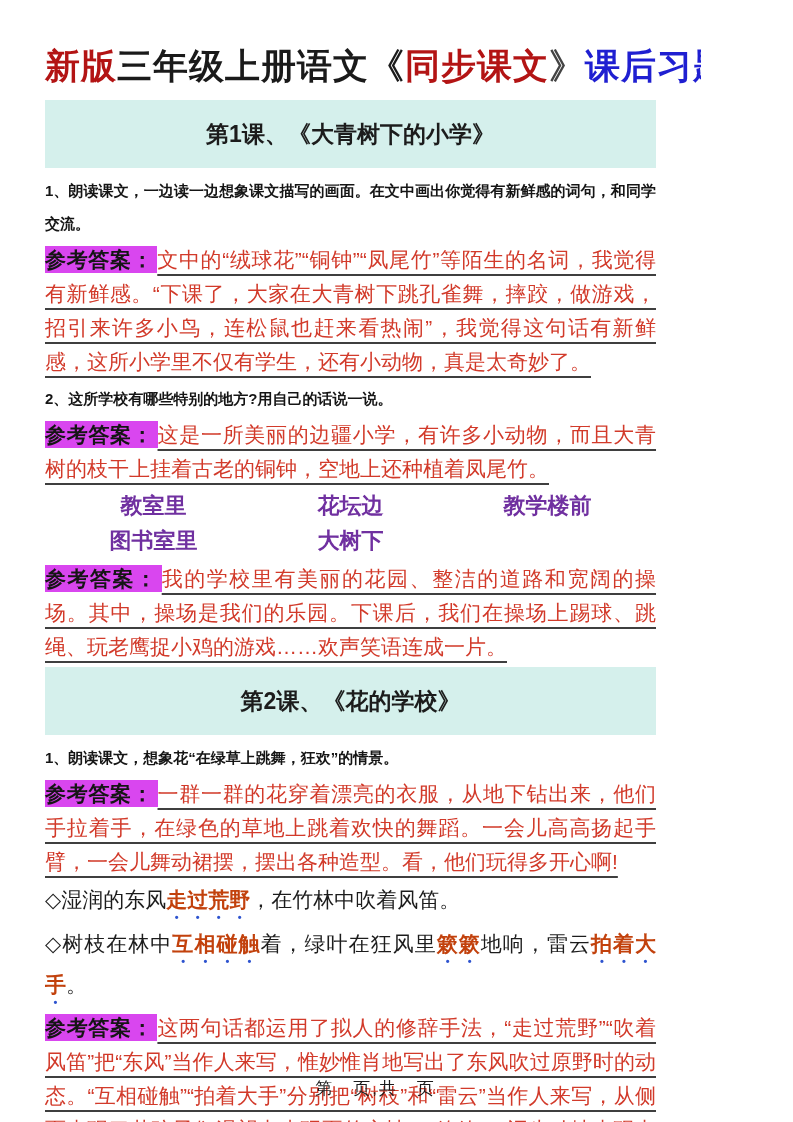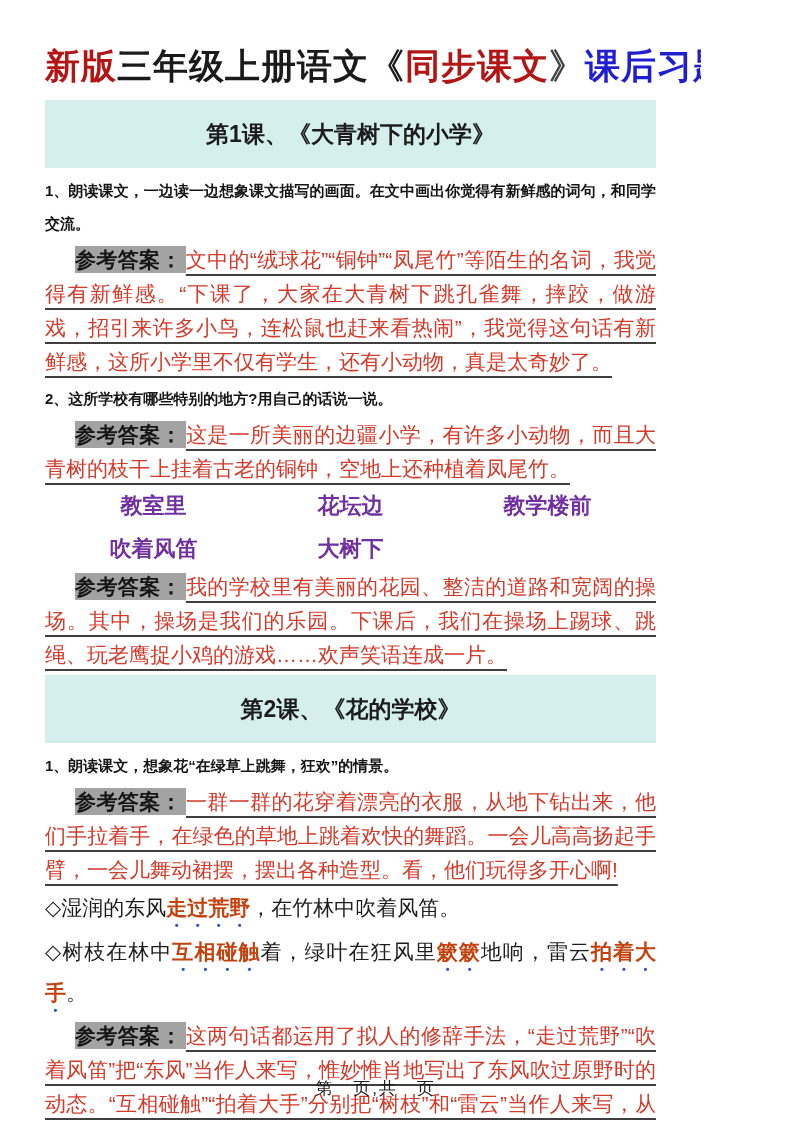--- a/index.html
+++ b/index.html
@@ -47,37 +47,36 @@
     line-height: 33px;
     color: #151515;
     text-align: justify;
   }
   .answer {
     font-size: 21px;
     line-height: 34px;
     text-align: justify;
   }
   .label {
-    background: #a3a3a3;
+    background: #d946ef;
     color: #151515;
     font-weight: 700;
     padding: 2px 4px 2px 0;
-    margin-left: 30px;
   }
   .ans {
     color: #d23a2a;
     text-decoration: underline;
     text-decoration-color: #3f3f3f;
     text-decoration-thickness: 2px;
     text-underline-offset: 7px;
   }
   .scenes {
     display: grid;
     grid-template-columns: 1fr 1fr 1fr;
-    row-gap: 9px;
+    row-gap: 1px;
     margin: 2px 10px 4px 10px;
     text-align: center;
     font-size: 22px;
     font-weight: 700;
     line-height: 34px;
     color: #7030a0;
   }
   .ex {
     font-size: 21px;
     font-weight: 400;
@@ -119,21 +118,21 @@
 
   <p class="q">2、这所学校有哪些特别的地方?用自己的话说一说。</p>
 
   <p class="answer"><span class="label">参考答案：</span><span class="ans">这是一所美丽的边疆小学，有许多小动物，而且大青树的枝干上挂着古老的铜钟，空地上还种植着凤尾竹。</span></p>
 
 
   <div class="scenes">
     <span>教室里</span>
     <span>花坛边</span>
     <span>教学楼前</span>
-    <span>吹着风笛</span>
+    <span>图书室里</span>
     <span>大树下</span>
   </div>
 
   <p class="answer"><span class="label">参考答案：</span><span class="ans">我的学校里有美丽的花园、整洁的道路和宽阔的操场。其中，操场是我们的乐园。下课后，我们在操场上踢球、跳绳、玩老鹰捉小鸡的游戏……欢声笑语连成一片。</span></p>
 
   <div class="band">第2课、《花的学校》</div>
 
   <p class="q">1、朗读课文，想象花“在绿草上跳舞，狂欢”的情景。</p>
 
   <p class="answer"><span class="label">参考答案：</span><span class="ans">一群一群的花穿着漂亮的衣服，从地下钻出来，他们手拉着手，在绿色的草地上跳着欢快的舞蹈。一会儿高高扬起手臂，一会儿舞动裙摆，摆出各种造型。看，他们玩得多开心啊!</span></p>

